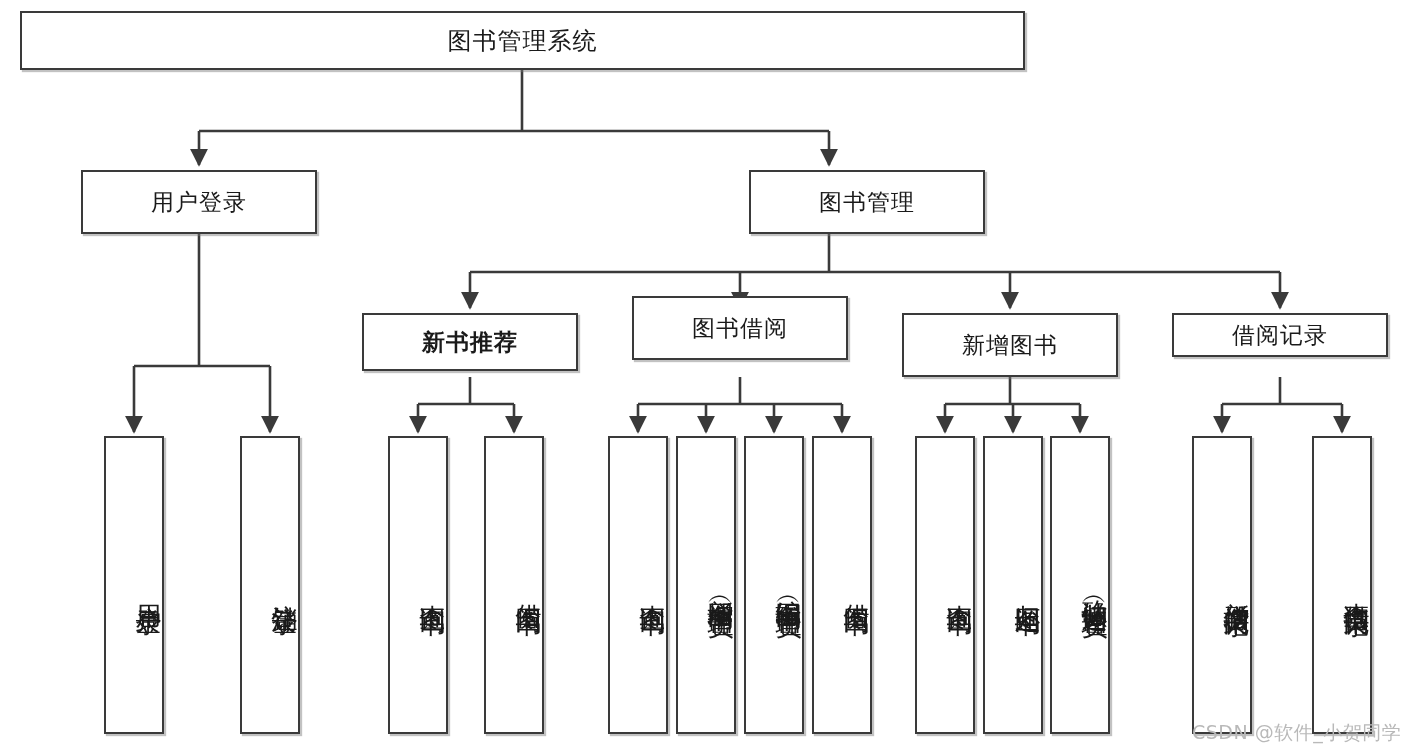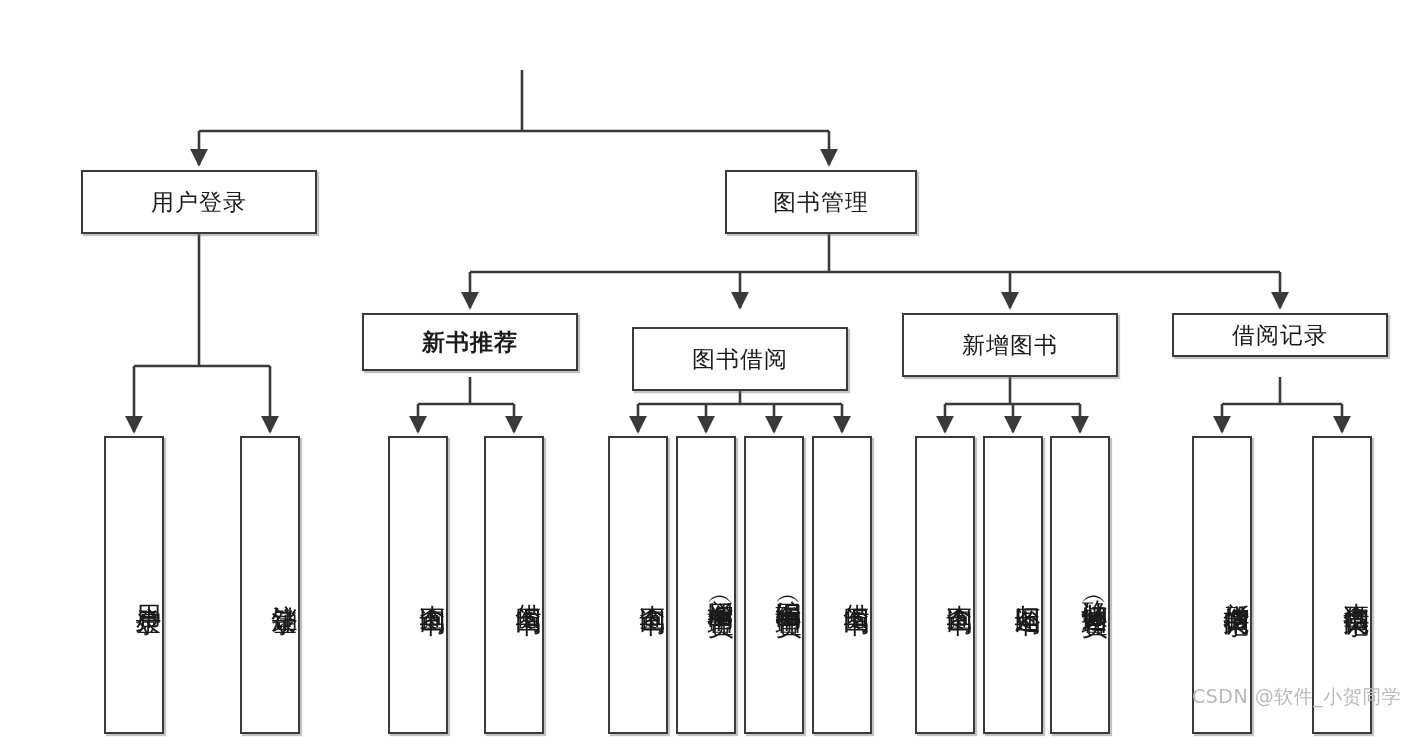--- a/index.html
+++ b/index.html
@@ -114,32 +114,35 @@
       <path d="M 1013 404 L 1013 432" marker-end="url(#arrow)"></path>
       <path d="M 1080 404 L 1080 432" marker-end="url(#arrow)"></path>
 
       <path d="M 1280 377 L 1280 404"></path>
       <path d="M 1222 404 L 1342 404"></path>
       <path d="M 1222 404 L 1222 432" marker-end="url(#arrow)"></path>
       <path d="M 1342 404 L 1342 432" marker-end="url(#arrow)"></path>
     </g>
   </svg>
 
+  <div class="node horiz root" style="left:20px; top:11px; width:1005px; height:59px;">
+    <span>图书管理系统</span>
+  </div>
 
   <div class="node horiz" style="left:81px; top:170px; width:236px; height:64px;">
     <span>用户登录</span>
   </div>
-  <div class="node horiz" style="left:725px; top:170px; width:192px; height:64px;">
+  <div class="node horiz" style="left:749px; top:170px; width:236px; height:64px;">
     <span>图书管理</span>
   </div>
 
   <div class="node horiz" style="left:362px; top:313px; width:216px; height:58px;font-weight:bold;">
     <span>新书推荐</span>
   </div>
-  <div class="node horiz" style="left:632px; top:327px; width:216px; height:64px;text-align:center;">
+  <div class="node horiz" style="left:632px; top:296px; width:216px; height:64px;text-align:center;">
     <span>图书借阅</span>
   </div>
   <div class="node horiz" style="left:902px; top:313px; width:216px; height:64px;">
     <span>新增图书</span>
   </div>
   <div class="node horiz" style="left:1172px; top:313px; width:216px; height:44px;">
     <span>借阅记录</span>
   </div>
 
   <div class="node vert" style="left:104px; top:436px; width:60px; height:298px;">
@@ -179,15 +182,15 @@
     <span class="vlabel">确认归还（管理员）</span>
   </div>
 
   <div class="node vert" style="left:1192px; top:436px; width:60px; height:298px;">
     <span class="vlabel">新增借阅记录</span>
   </div>
   <div class="node vert" style="left:1312px; top:436px; width:60px; height:298px;">
     <span class="vlabel">查询借阅记录</span>
   </div>
 
-  <div class="watermark" style="left:1192px; top:684px;">CSDN @软件_小贺同学</div>
+  <div class="watermark" style="left:1192px; top:720px;">CSDN @软件_小贺同学</div>
 
 </div>
 
 </body></html>

